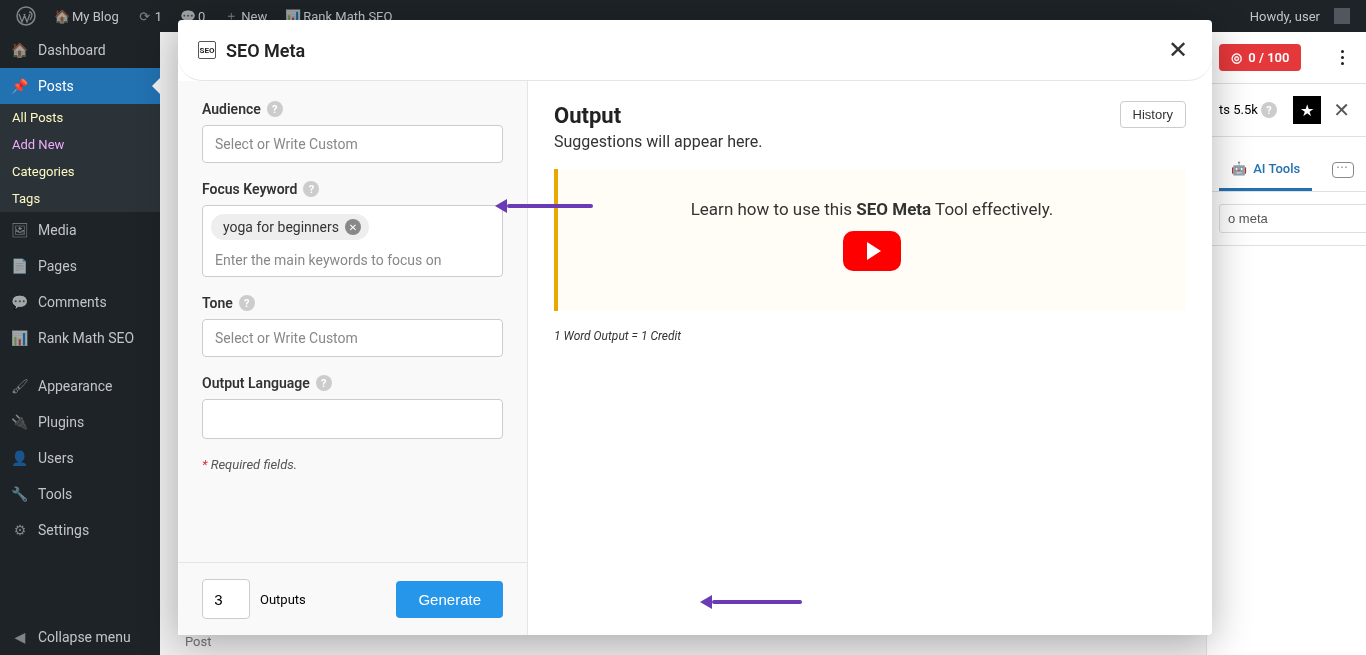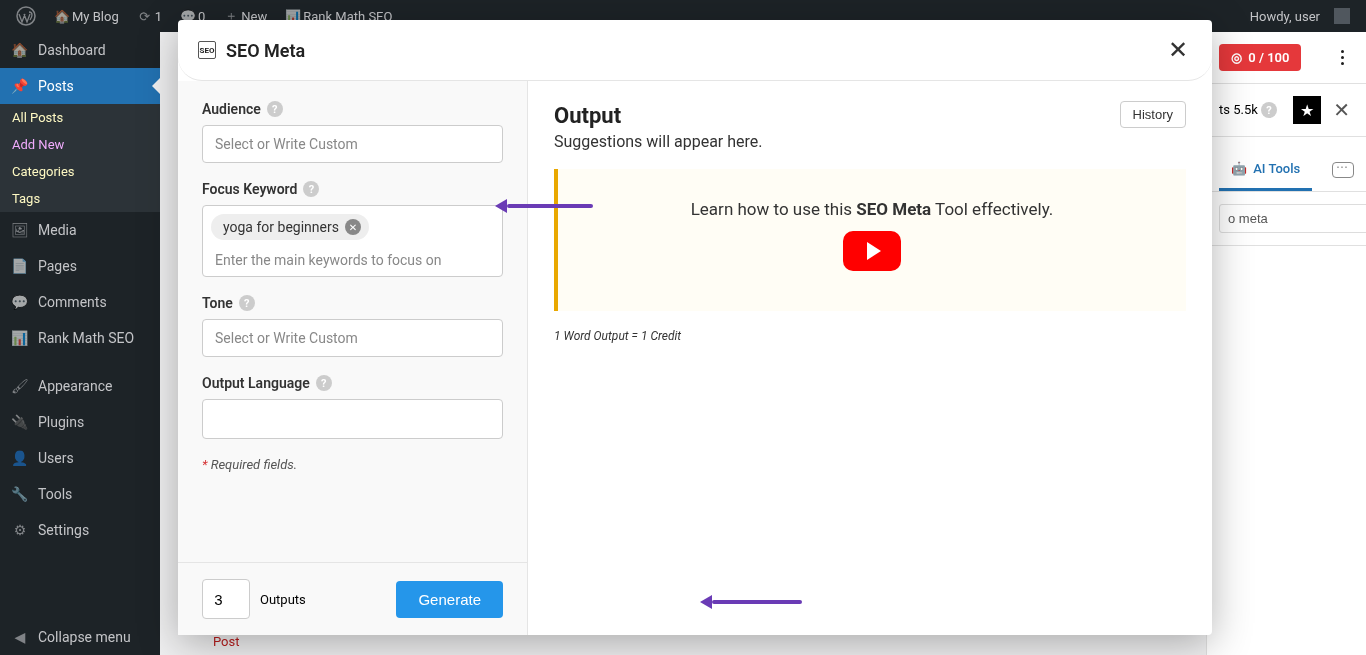--- a/index.html
+++ b/index.html
@@ -214,21 +214,21 @@
       </div>
     <span class="comment-bubble"></span>
   </div>
   <div style="border-bottom:1px solid #e0e0e0;"></div>
   <div class="search-row">
     <input class="search-field" value="o meta" style="">
 
   </div>
 </div>
 
-<div style="position:absolute;left:213px;bottom:6px;color:#b91c1c;font-size:13px;">Post</div>
+<div style="position:absolute;left:185px;bottom:6px;color:#737373;font-size:13px;">Post</div>
 
 <div class="modal">
   <div class="modal-header">
     <div class="modal-title">
       <span class="seo-icon">SEO</span>
       <span>SEO Meta</span>
     </div>
     <button class="modal-close">✕</button>
   </div>
   <div class="modal-body">

